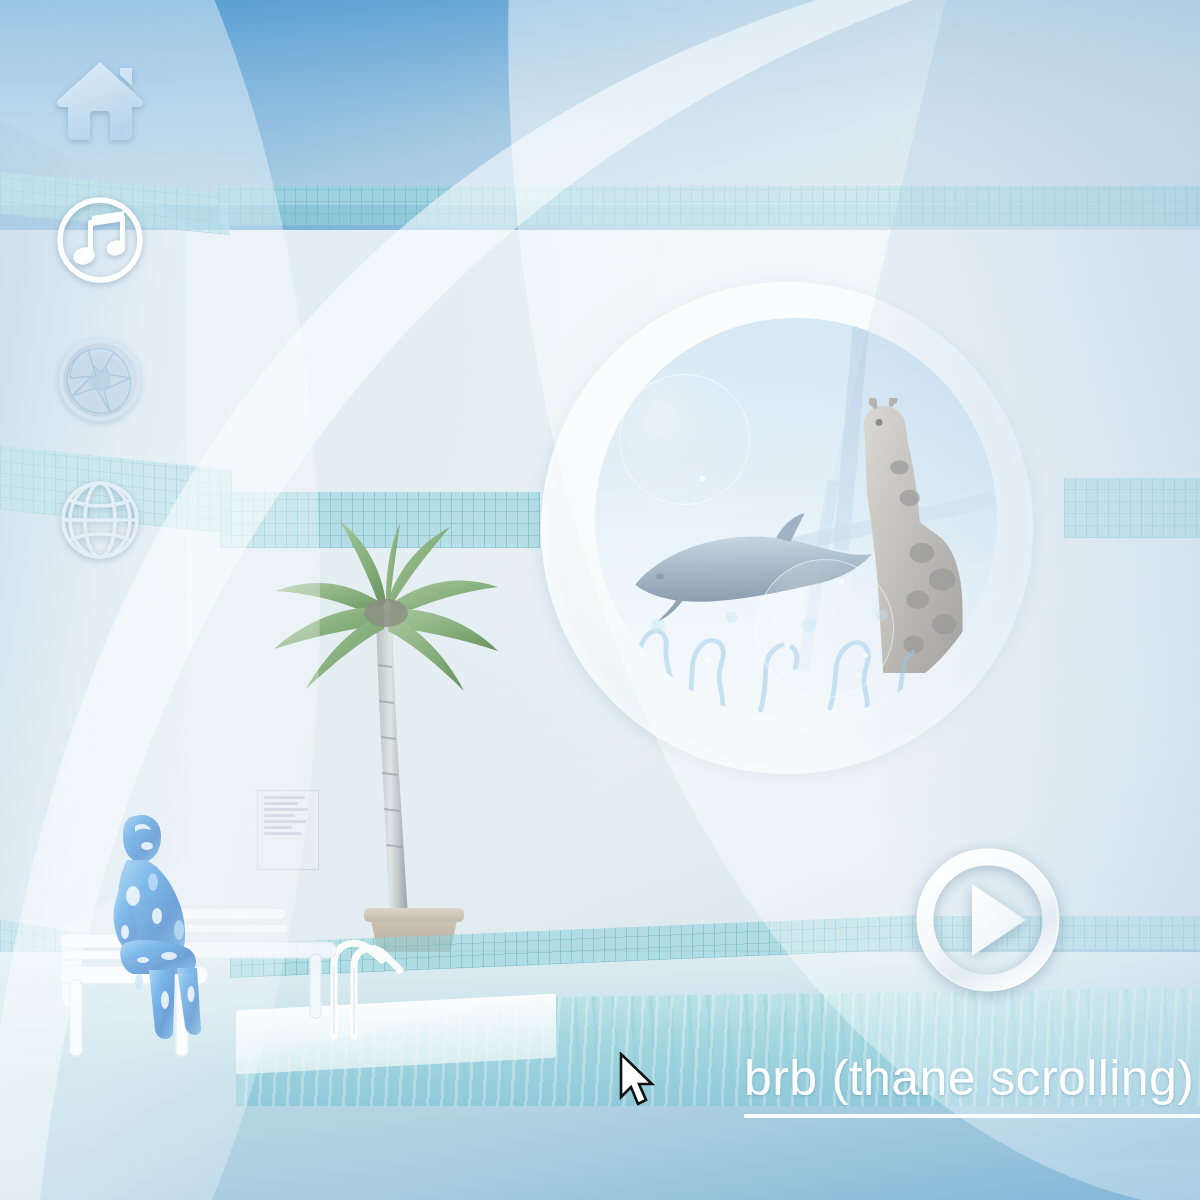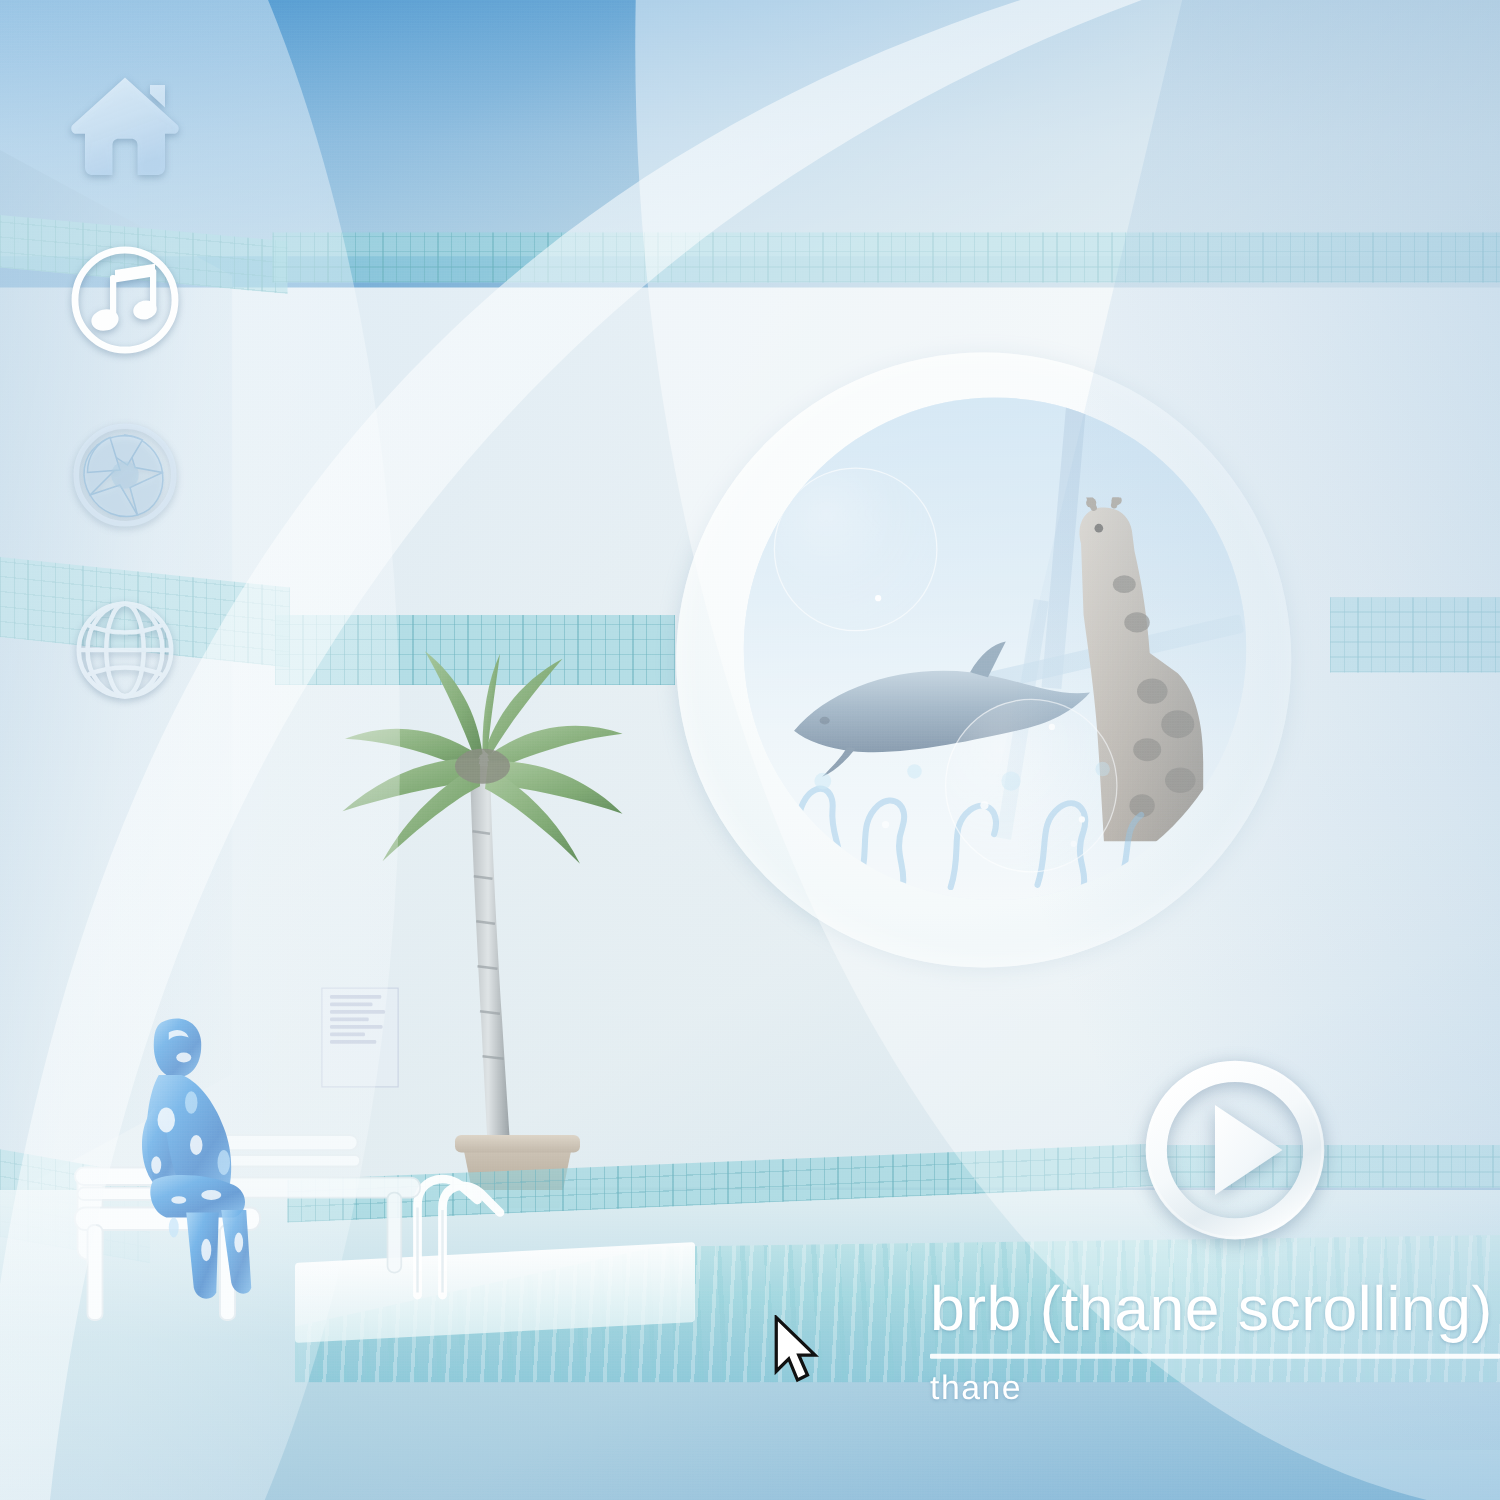--- a/index.html
+++ b/index.html
@@ -520,16 +520,15 @@
     </svg>
   </div>
 
   <svg class="cursor" viewBox="0 0 42 56">
     <path d="M3 2 L3 45 L13 35 L20 52 L28 48 L21 32 L34 32 Z" fill="#ffffff" stroke="#111111" stroke-width="2.6" stroke-linejoin="miter"></path>
   </svg>
 
   <div class="title-block">
     <div class="album-title">brb (thane scrolling)</div>
     <div class="title-rule"></div>
-    <div class="album-artist">thane</div>
   </div>
 
 </div>
 
 </body></html>

